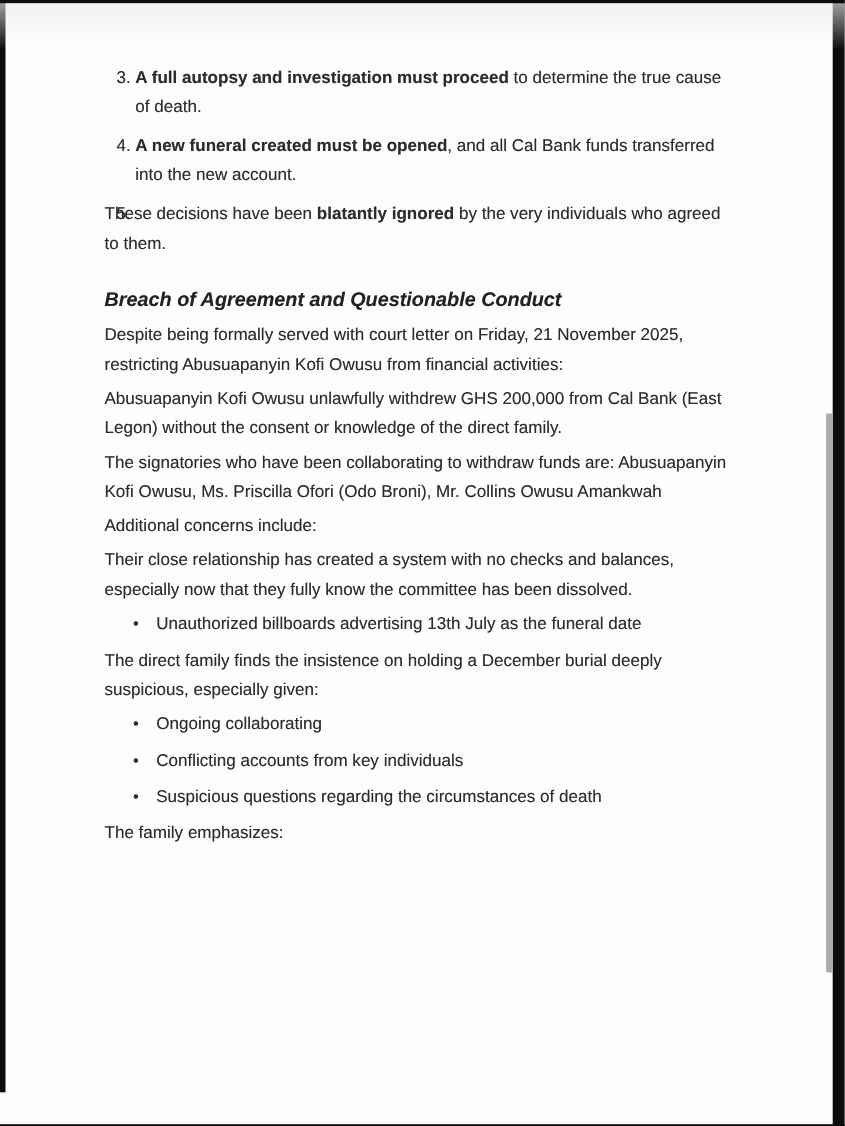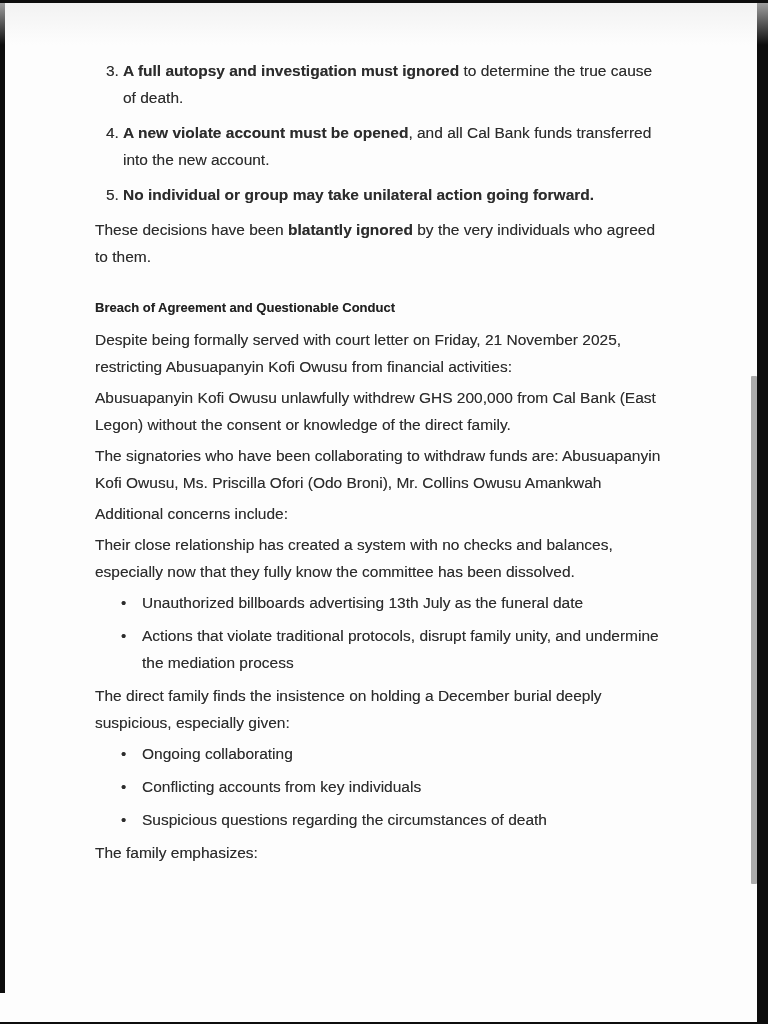--- a/index.html
+++ b/index.html
@@ -27,22 +27,22 @@
   }
   
   .content{
     position:absolute;left:95px;top:57px;width:572px;
     color:#2c2c2c;font-size:15.5px;line-height:27px;
     text-shadow:0 0 .6px rgba(40,40,40,.45);
   }
   .content p{margin:0 0 4px 0;}
   b,.bold{font-weight:bold;}
   h3{
-    margin:36px 0 5px 0;font-size:13px;line-height:27px;
-    color:#222;font-weight:bold;
+    margin:36px 0 5px 0;font-size:18px;line-height:27px;
+    color:#222;font-weight:bold;font-style:italic;
   }
   h3.first{margin-top:24px;}
   ol.numlist{list-style:none;margin:0 0 2px 0;padding:0;}
   ol.numlist li{position:relative;padding-left:28px;margin-bottom:8px;}
   ol.numlist .num{position:absolute;left:11px;top:0;}
   ul.bullets{list-style:none;margin:2px 0 4px 0;padding:0;}
   ul.bullets li{position:relative;padding-left:47px;margin-bottom:6px;}
   ul.bullets li::before{
     content:"•";position:absolute;left:26px;top:0;font-size:15px;
   }
@@ -55,44 +55,43 @@
 <div class="edge edge-right"></div>
 <div class="edge edge-bottom"></div>
 <div class="shade-top"></div>
 <div class="scroll-thumb"></div>
 
 <div class="content">
 
   <ol class="numlist">
     <li>
       <span class="num">3.</span>
-      <span class="bold">A full autopsy and investigation must ignored</span><span> to determine the true cause of death.</span>
+      <span class="bold">A full autopsy and investigation must proceed</span><span> to determine the true cause of death.</span>
     </li>
     <li>
       <span class="num">4.</span>
-      <span class="bold">A new violate account must be opened</span><span>, and all Cal Bank funds transferred into the new account.</span>
+      <span class="bold">A new funeral created must be opened</span><span>, and all Cal Bank funds transferred into the new account.</span>
     </li>
     <li>
       <span class="num">5.</span>
-      <span class="bold">No individual or group may take unilateral action going forward.</span><span></span>
+      <span></span>
     </li>
   </ol>
 
   <p><span>These decisions have been </span><span class="bold">blatantly ignored</span><span> by the very individuals who agreed to them.</span></p>
 
   <h3 class="first">Breach of Agreement and Questionable Conduct</h3>
   <p>Despite being formally served with court letter on Friday, 21 November 2025, restricting Abusuapanyin Kofi Owusu from financial activities:</p>
   <p>Abusuapanyin Kofi Owusu unlawfully withdrew GHS 200,000 from Cal Bank (East Legon) without the consent or knowledge of the direct family.</p>
   <p>The signatories who have been collaborating to withdraw funds are: Abusuapanyin Kofi Owusu, Ms. Priscilla Ofori (Odo Broni), Mr. Collins Owusu Amankwah</p>
   <p>Additional concerns include:</p>
   <p>Their close relationship has created a system with no checks and balances, especially now that they fully know the committee has been dissolved.</p>
 
   <ul class="bullets">
     <li>Unauthorized billboards advertising 13th July as the funeral date</li>
-    <li>Actions that violate traditional protocols, disrupt family unity, and undermine the mediation process</li>
   </ul>
 
   <p>The direct family finds the insistence on holding a December burial deeply suspicious, especially given:</p>
 
   <ul class="bullets">
     <li>Ongoing collaborating</li>
     <li>Conflicting accounts from key individuals</li>
     <li>Suspicious questions regarding the circumstances of death</li>
   </ul>
 

